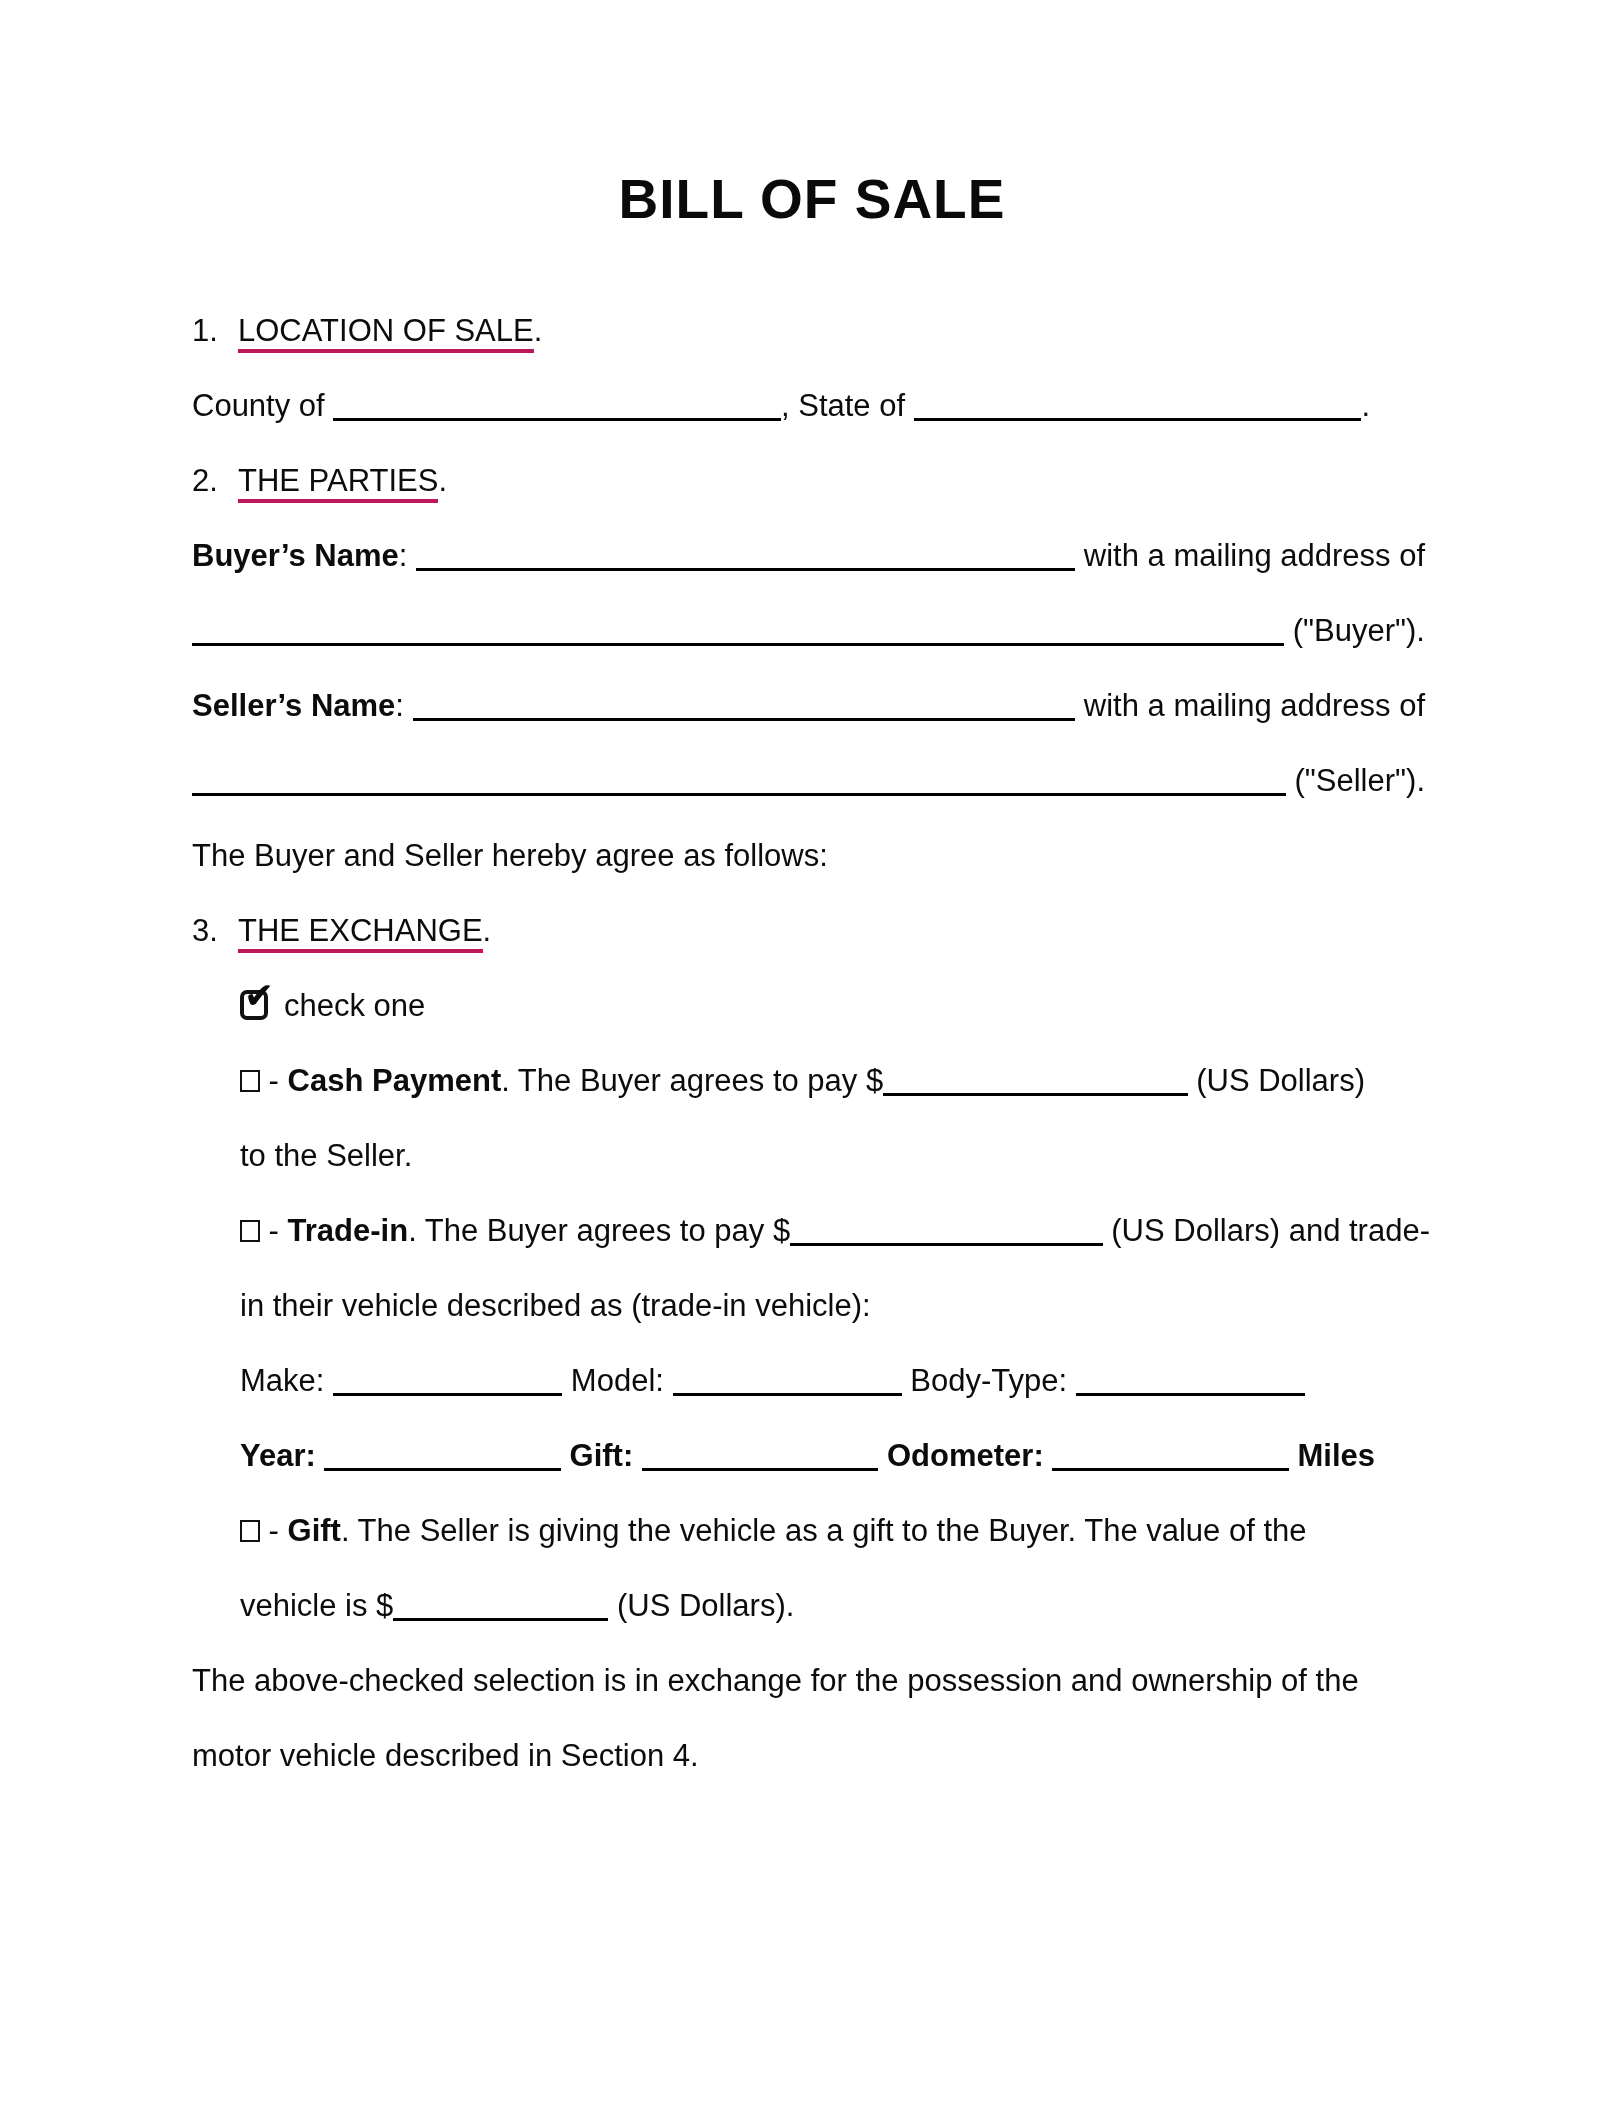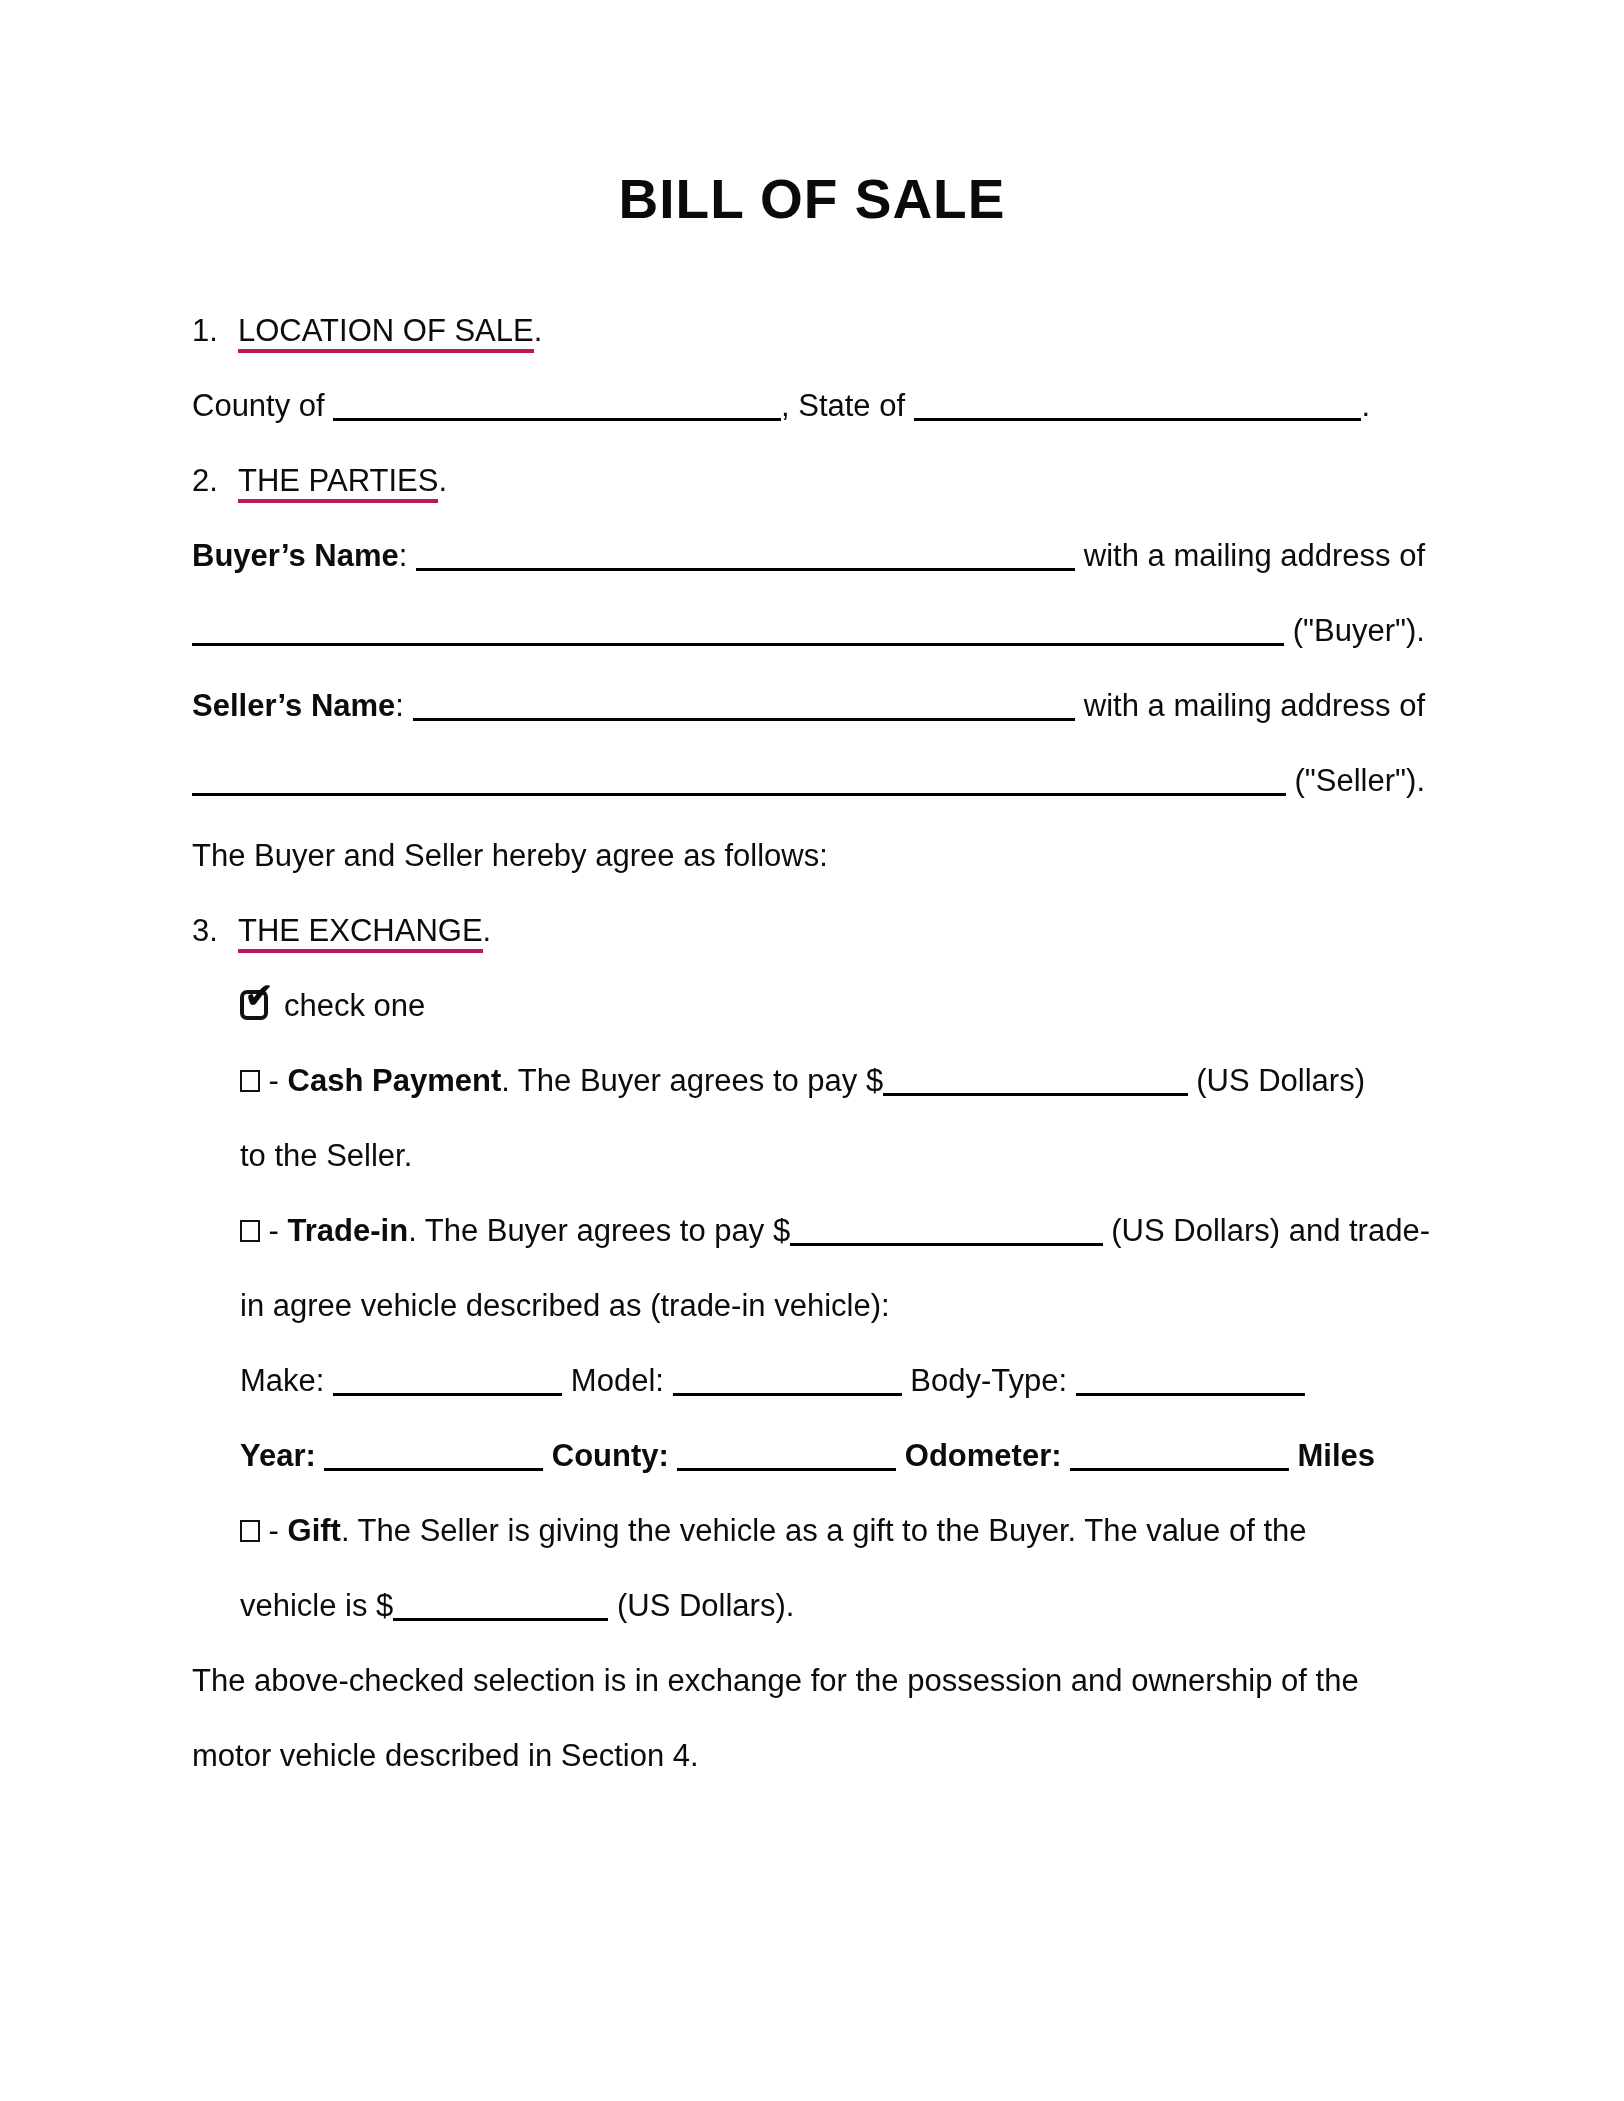--- a/index.html
+++ b/index.html
@@ -159,25 +159,25 @@
     <div class="line"><span class="secnum">3.</span><span class="heading-text">THE EXCHANGE</span><span>.</span></div>
 
     <div class="line ind"><span class="cb-big"><span class="tick">✔</span></span><span>check one</span></div>
 
     <div class="line flexline ind w1125"><span class="cb-small"></span><span> - </span><span class="bold">Cash Payment</span><span>. The Buyer agrees to pay $</span><span class="blank"></span><span> (US Dollars)</span></div>
 
     <div class="line ind"><span>to the Seller.</span></div>
 
     <div class="line flexline ind w1190"><span class="cb-small"></span><span> - </span><span class="bold">Trade-in</span><span>. The Buyer agrees to pay $</span><span class="blank"></span><span> (US Dollars) and trade-</span></div>
 
-    <div class="line ind"><span>in agree vehicle described as (trade-in vehicle):</span></div>
+    <div class="line ind"><span>in their vehicle described as (trade-in vehicle):</span></div>
 
     <div class="line flexline ind w1065"><span>Make: </span><span class="blank"></span><span> Model: </span><span class="blank"></span><span> Body-Type: </span><span class="blank"></span></div>
 
-    <div class="line flexline ind w1135"><span>Year: </span><span class="blank"></span><span> County: </span><span class="blank"></span><span> Odometer: </span><span class="blank"></span><span> Miles</span></div>
+    <div class="line flexline ind w1135"><span>Year: </span><span class="blank"></span><span> Gift: </span><span class="blank"></span><span> Odometer: </span><span class="blank"></span><span> Miles</span></div>
 
     <div class="line ind"><span class="cb-small"></span><span> - </span><span class="bold">Gift</span><span>. The Seller is giving the vehicle as a gift to the Buyer. The value of the</span></div>
 
     <div class="line ind"><span>vehicle is $</span><span class="blank fixed215"></span><span> (US Dollars).</span></div>
 
     <div class="line"><span>The above-checked selection is in exchange for the possession and ownership of the</span></div>
 
     <div class="line"><span>motor vehicle described in Section 4.</span></div>
 
   </div>

